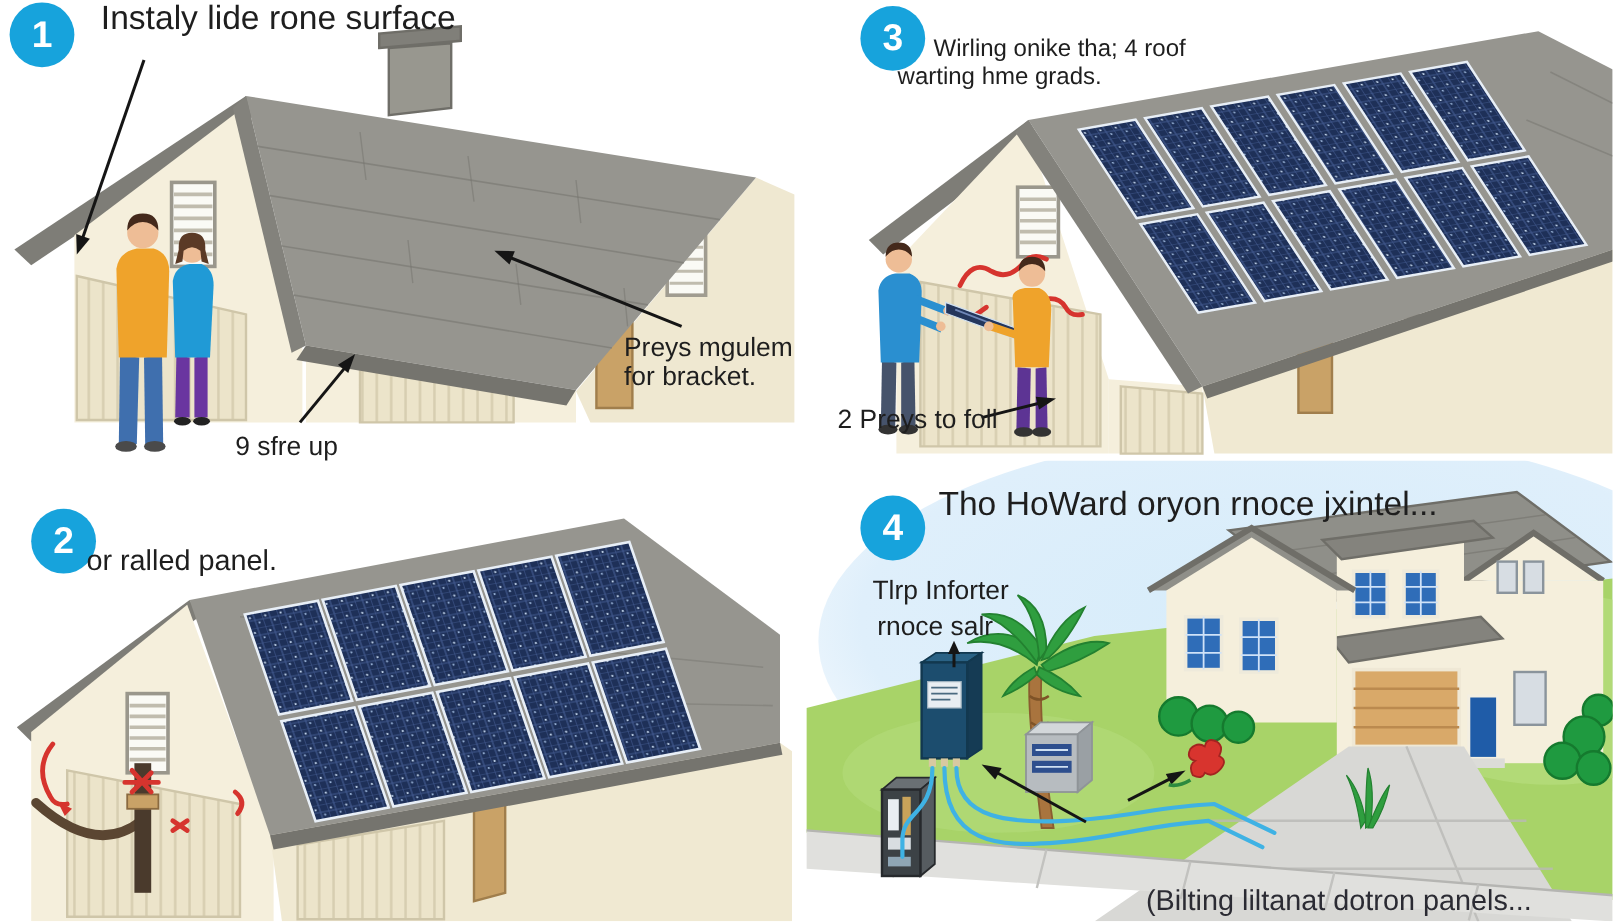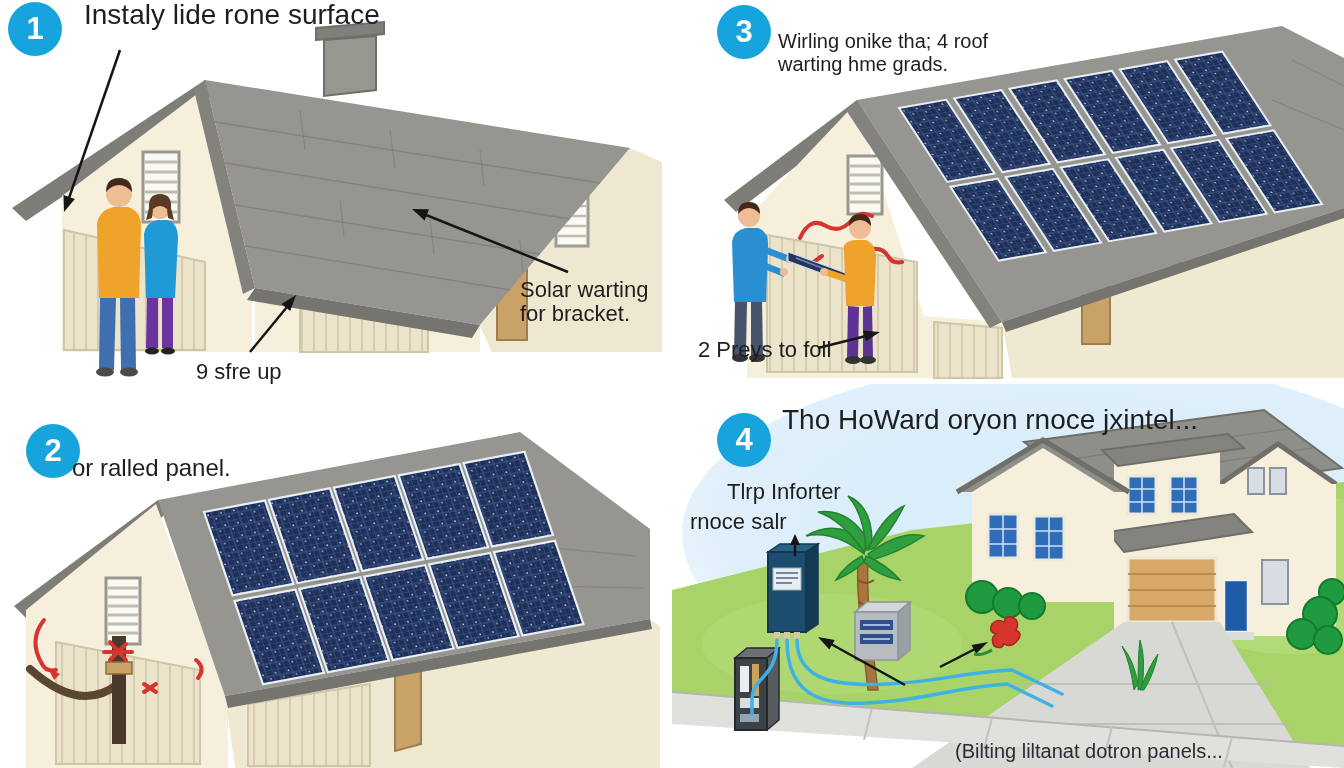--- a/index.html
+++ b/index.html
@@ -6,21 +6,21 @@
   .stage{position:relative;width:1344px;height:768px;background:#ffffff;overflow:hidden;
          font-family:"Liberation Sans",sans-serif;color:#1c1c1c;}
   .quad-svg{position:absolute;}
   .badge{position:absolute;width:54px;height:54px;border-radius:50%;background:#17a3dc;
          color:#ffffff;display:flex;align-items:center;justify-content:center;
          font-size:31px;font-weight:bold;}
   .txt{position:absolute;white-space:nowrap;color:#1e1e1e;}
   .title{font-size:28px;line-height:36px;}
   .sub{font-size:20px;line-height:23px;}
   .lbl{font-size:22px;line-height:24px;}
-  .caption{font-size:20px;line-height:30px;color:#2b2b33;}
+  .caption{font-size:24px;line-height:30px;color:#2b2b33;}
 </style>
 </head>
 <body>
 
 <div class="stage">
 
   <svg class="quad-svg" style="left:0;top:0" width="672" height="384" viewBox="0 0 672 384">
     <defs>
       <pattern id="gstripe1" width="12" height="10" patternUnits="userSpaceOnUse">
         <rect width="12" height="10" fill="#ece4ca"></rect>
@@ -400,28 +400,28 @@
     <span>2</span>
   </div>
   <div class="badge" style="left:717px;top:5px">
     <span>3</span>
   </div>
   <div class="badge" style="left:717px;top:413px">
     <span>4</span>
   </div>
 
   <div class="txt title" style="left:84px;top:-3px">Instaly lide rone surface</div>
-  <div class="txt lbl" style="left:520px;top:278px">Solar warting</div>
+  <div class="txt lbl" style="left:520px;top:278px">Preys mgulem</div>
   <div class="txt lbl" style="left:520px;top:302px">for bracket.</div>
   <div class="txt lbl" style="left:196px;top:360px">9 sfre up</div>
 
   <div class="txt" style="left:72px;top:452px;font-size:24px;line-height:32px">or ralled panel.</div>
 
   <div class="txt sub" style="left:778px;top:30px">Wirling onike tha; 4 roof</div>
-  <div class="txt sub" style="left:778px;top:53px">warting hme grads.</div>
+  <div class="txt sub" style="left:748px;top:53px">warting hme grads.</div>
   <div class="txt lbl" style="left:698px;top:338px">2 Preys to foll</div>
 
   <div class="txt title" style="left:782px;top:402px">Tho HoWard oryon rnoce jxintel...</div>
   <div class="txt lbl" style="left:727px;top:480px">Tlrp Inforter</div>
-  <div class="txt lbl" style="left:690px;top:510px">rnoce salr</div>
+  <div class="txt lbl" style="left:731px;top:510px">rnoce salr</div>
   <div class="txt caption" style="left:955px;top:736px">(Bilting liltanat dotron panels...</div>
 
 </div>
 
 </body></html>

